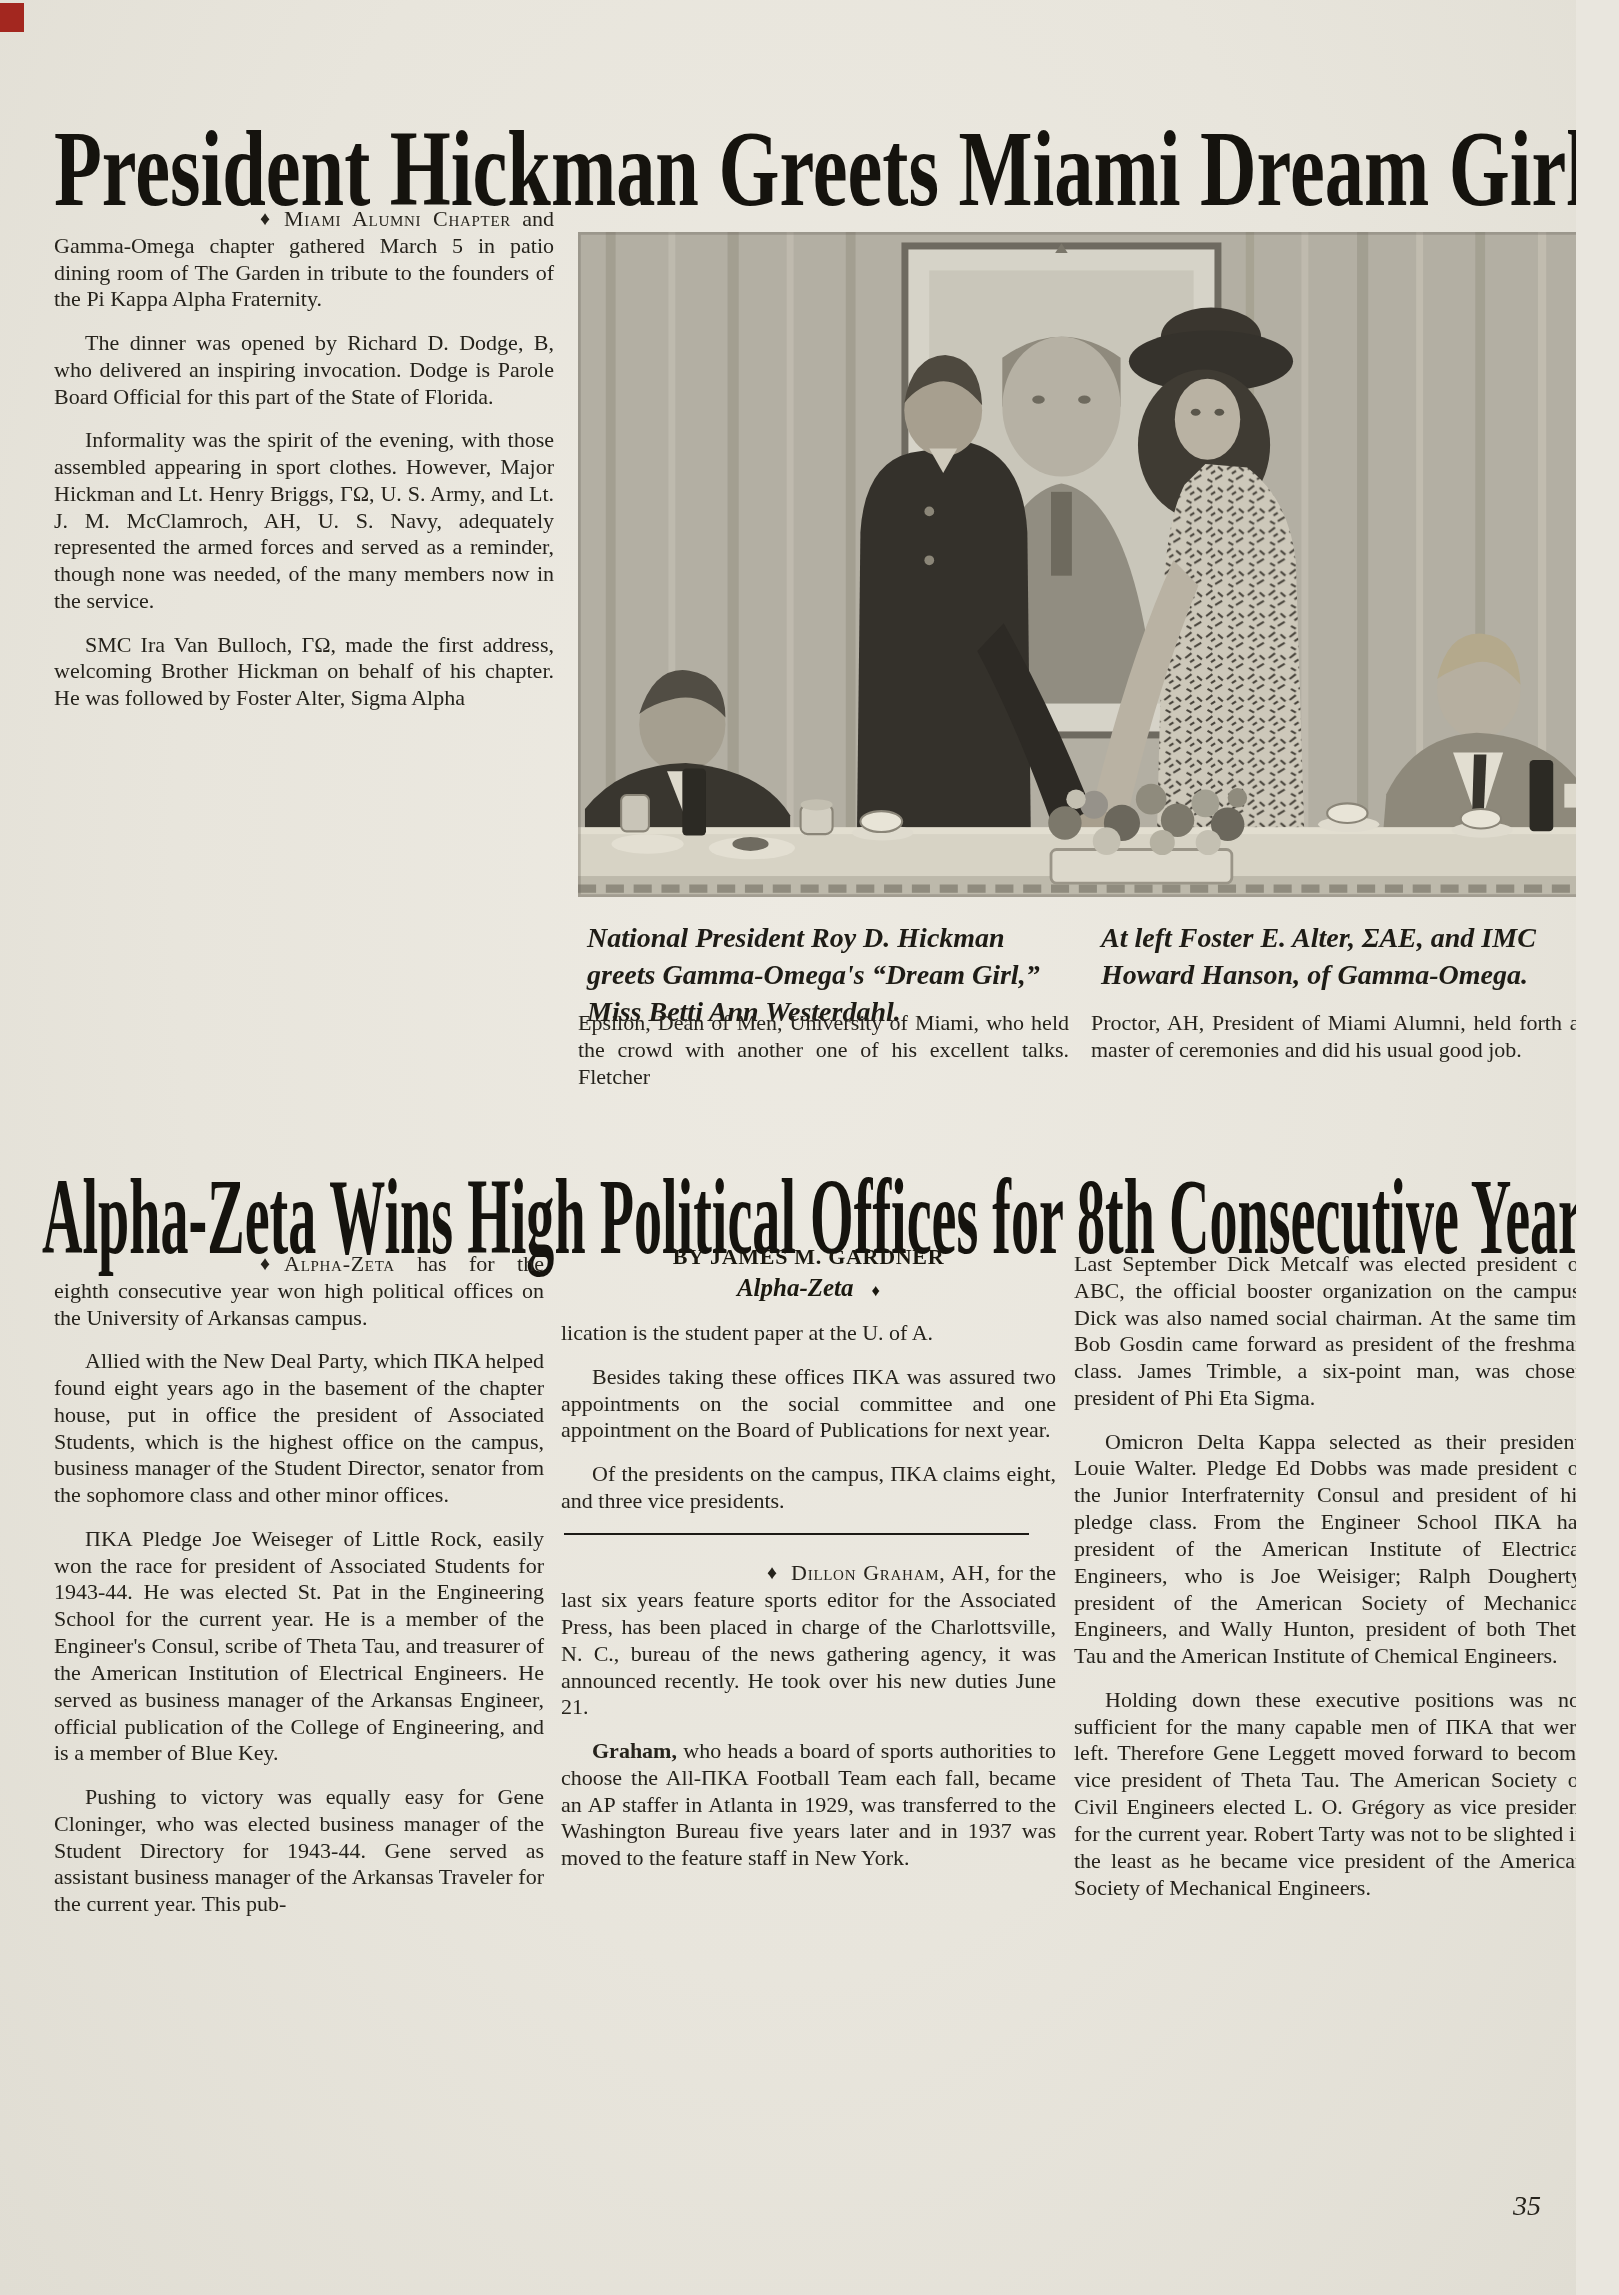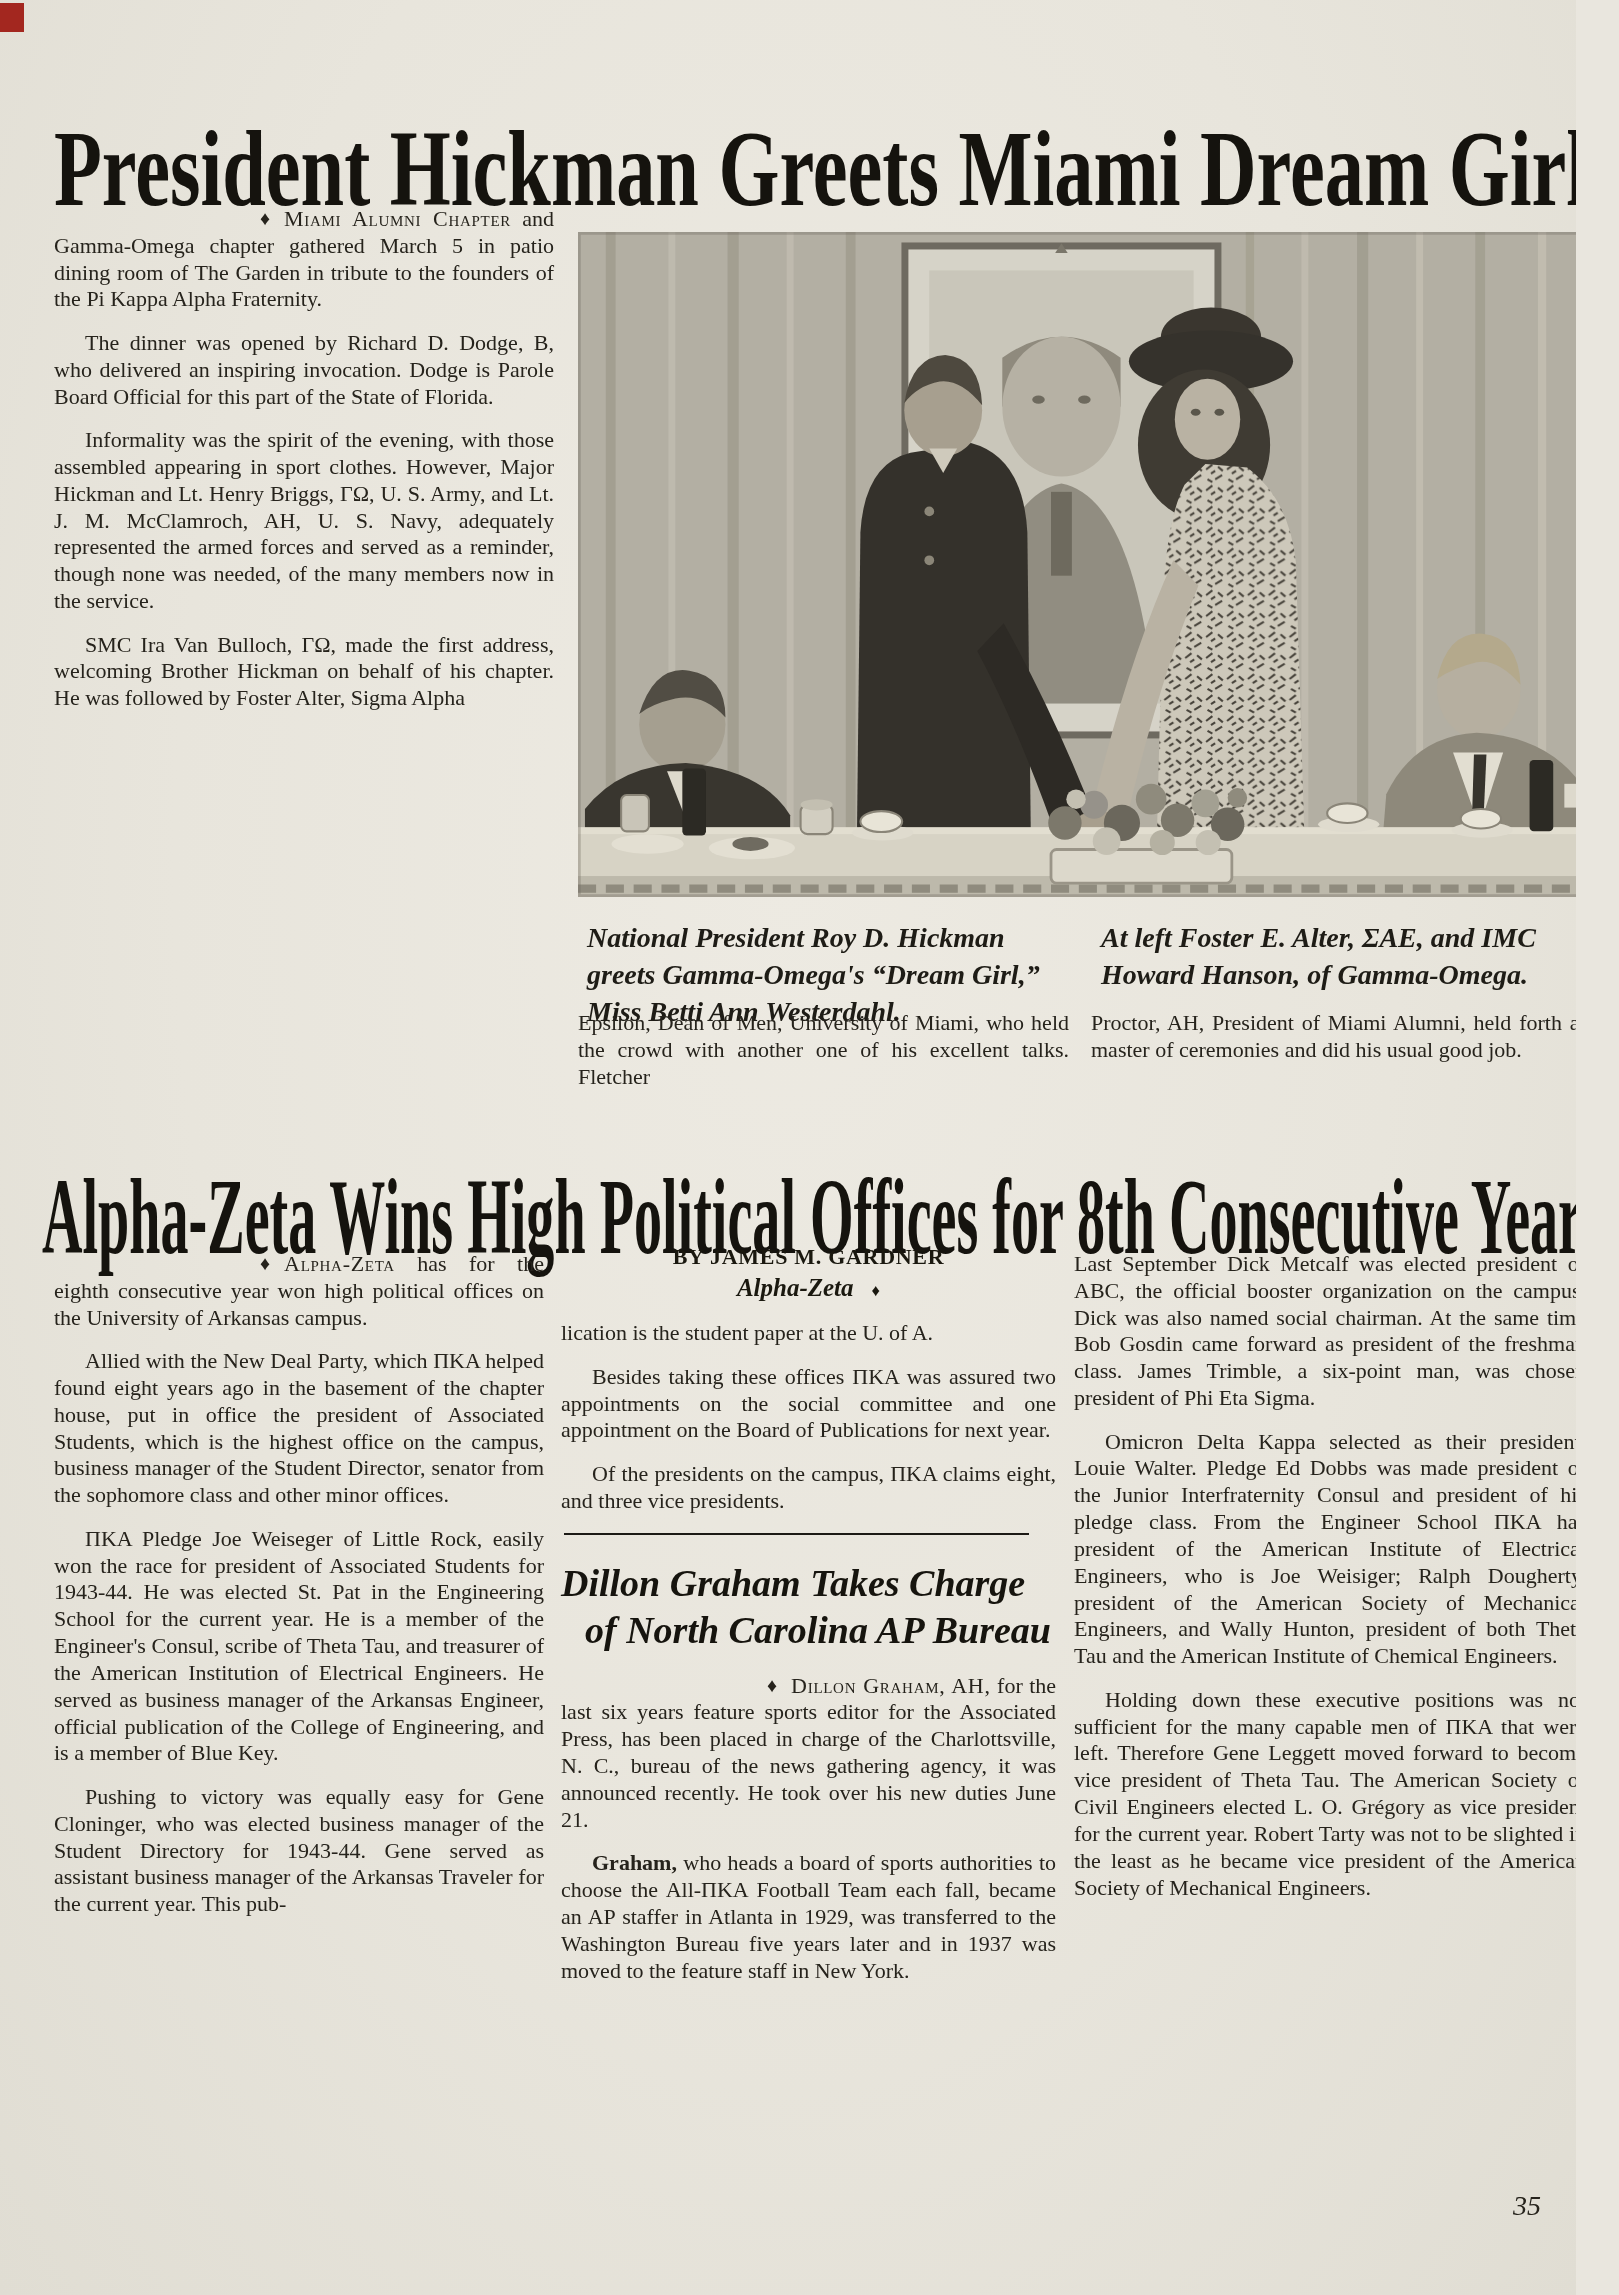--- a/index.html
+++ b/index.html
@@ -196,24 +196,20 @@
     <p class="body ind">Pushing to victory was equally easy for Gene Cloninger, who was elected business manager of the Student Directory for 1943-44. Gene served as assistant business manager of the Arkansas Traveler for the current year. This pub-</p>
   </div>
 
   <div class="col" style="left:561px;top:1244px;width:495px;">
     <div class="byline">BY JAMES M. GARDNER</div>
     <div class="byline-sub"><span>Alpha-Zeta</span><span class="tiny">♦</span></div>
     <p class="body">lication is the student paper at the U. of A.</p>
     <p class="body ind">Besides taking these offices ΠΚΑ was assured two appointments on the social committee and one appointment on the Board of Publications for next year.</p>
     <p class="body ind">Of the presidents on the campus, ΠΚΑ claims eight, and three vice presidents.</p>
     <div class="rule"></div>
-    <div class="subhead">
-      <div>Dillon Graham Takes Charge</div>
-      <div class="l2">of North Carolina AP Bureau</div>
-    </div>
     <p class="body lead"><span class="diamond">♦</span><span class="sc">Dillon Graham, AH,</span><span> for the last six years feature sports editor for the Associated Press, has been placed in charge of the Charlottsville, N. C., bureau of the news gathering agency, it was announced recently. He took over his new duties June 21.</span></p>
     <p class="body ind"><b>Graham,</b><span> who heads a board of sports authorities to choose the All-ΠΚΑ Football Team each fall, became an AP staffer in Atlanta in 1929, was transferred to the Washington Bureau five years later and in 1937 was moved to the feature staff in New York.</span></p>
   </div>
 
   <div class="col" style="left:1074px;top:1251px;width:512px;">
     <p class="body">Last September Dick Metcalf was elected president of ABC, the official booster organization on the campus. Dick was also named social chairman. At the same time Bob Gosdin came forward as president of the freshman class. James Trimble, a six-point man, was chosen president of Phi Eta Sigma.</p>
     <p class="body ind">Omicron Delta Kappa selected as their president, Louie Walter. Pledge Ed Dobbs was made president of the Junior Interfraternity Consul and president of his pledge class. From the Engineer School ΠΚΑ has president of the American Institute of Electrical Engineers, who is Joe Weisiger; Ralph Dougherty, president of the American Society of Mechanical Engineers, and Wally Hunton, president of both Theta Tau and the American Institute of Chemical Engineers.</p>
     <p class="body ind">Holding down these executive positions was not sufficient for the many capable men of ΠΚΑ that were left. Therefore Gene Leggett moved forward to become vice president of Theta Tau. The American Society of Civil Engineers elected L. O. Grégory as vice president for the current year. Robert Tarty was not to be slighted in the least as he became vice president of the American Society of Mechanical Engineers.</p>
   </div>
 

